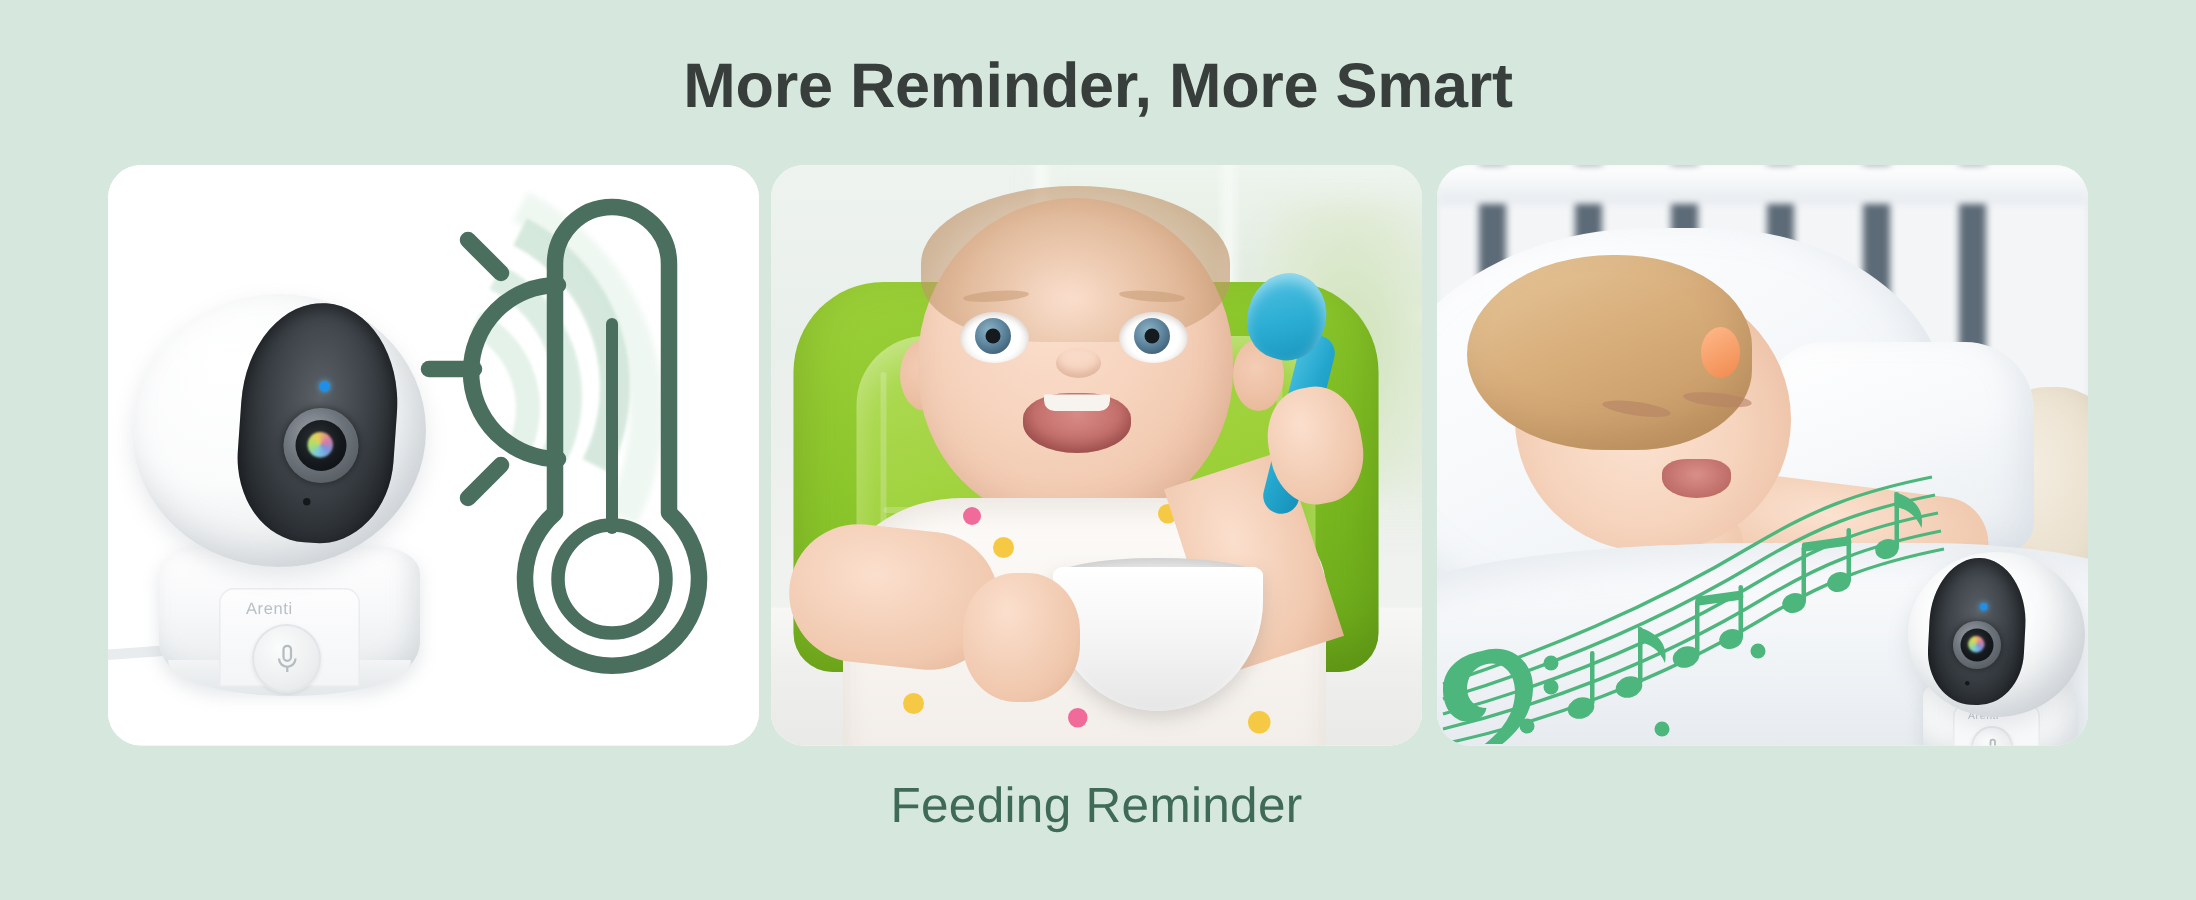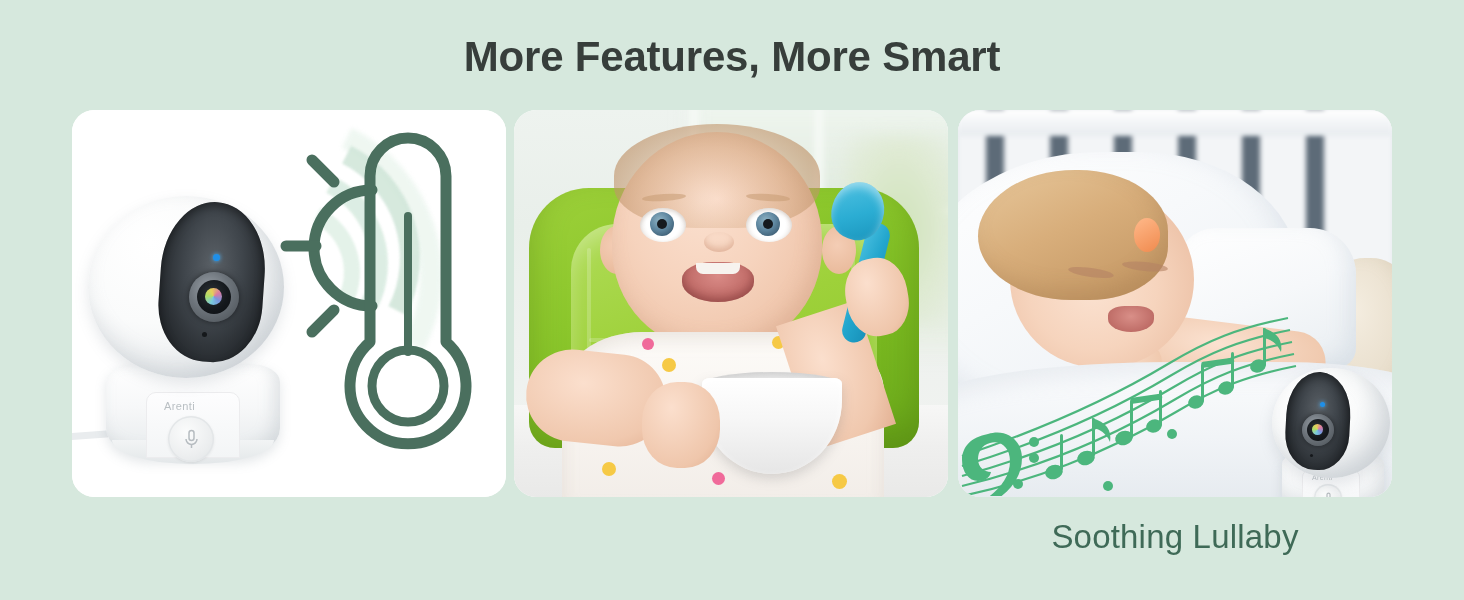--- a/index.html
+++ b/index.html
@@ -338,21 +338,21 @@
   }
   .cap-1 { left: 72px; }
   .cap-2 { left: 514px; }
   .cap-3 { left: 958px; }
 </style>
 </head>
 <body>
 
 <div class="banner">
 
-  <div class="title">More Features, More Smart</div>
+  <div class="title">More Reminder, More Smart</div>
 
   <div class="cards">
 
     <div class="card card-1">
       <div class="card-media">
         <div class="c1-bg"></div>
 
         <div class="wave w4"></div>
         <div class="wave w1"></div>
         <div class="wave w2"></div>
@@ -550,15 +550,15 @@
           <div class="cam-led" style="left:62px; top:44px; width:5px; height:5px;"></div>
           <div class="cam-lens-ring" style="left:44px; top:56px; width:32px; height:32px;"></div>
           <div class="cam-lens" style="left:49px; top:61px; width:22px; height:22px;"></div>
           <div class="cam-lens-glint" style="left:54px; top:66px; width:11px; height:11px;"></div>
           <div class="cam-mic-dot" style="left:52px; top:96px; width:3px; height:3px;"></div>
         </div>
       </div>
     </div>
   </div>
 
-  <div class="card-caption cap-3">Soothing Lullaby</div>
+  <div class="card-caption cap-2">Feeding Reminder</div>
 
 </div>
 
 </body></html>

